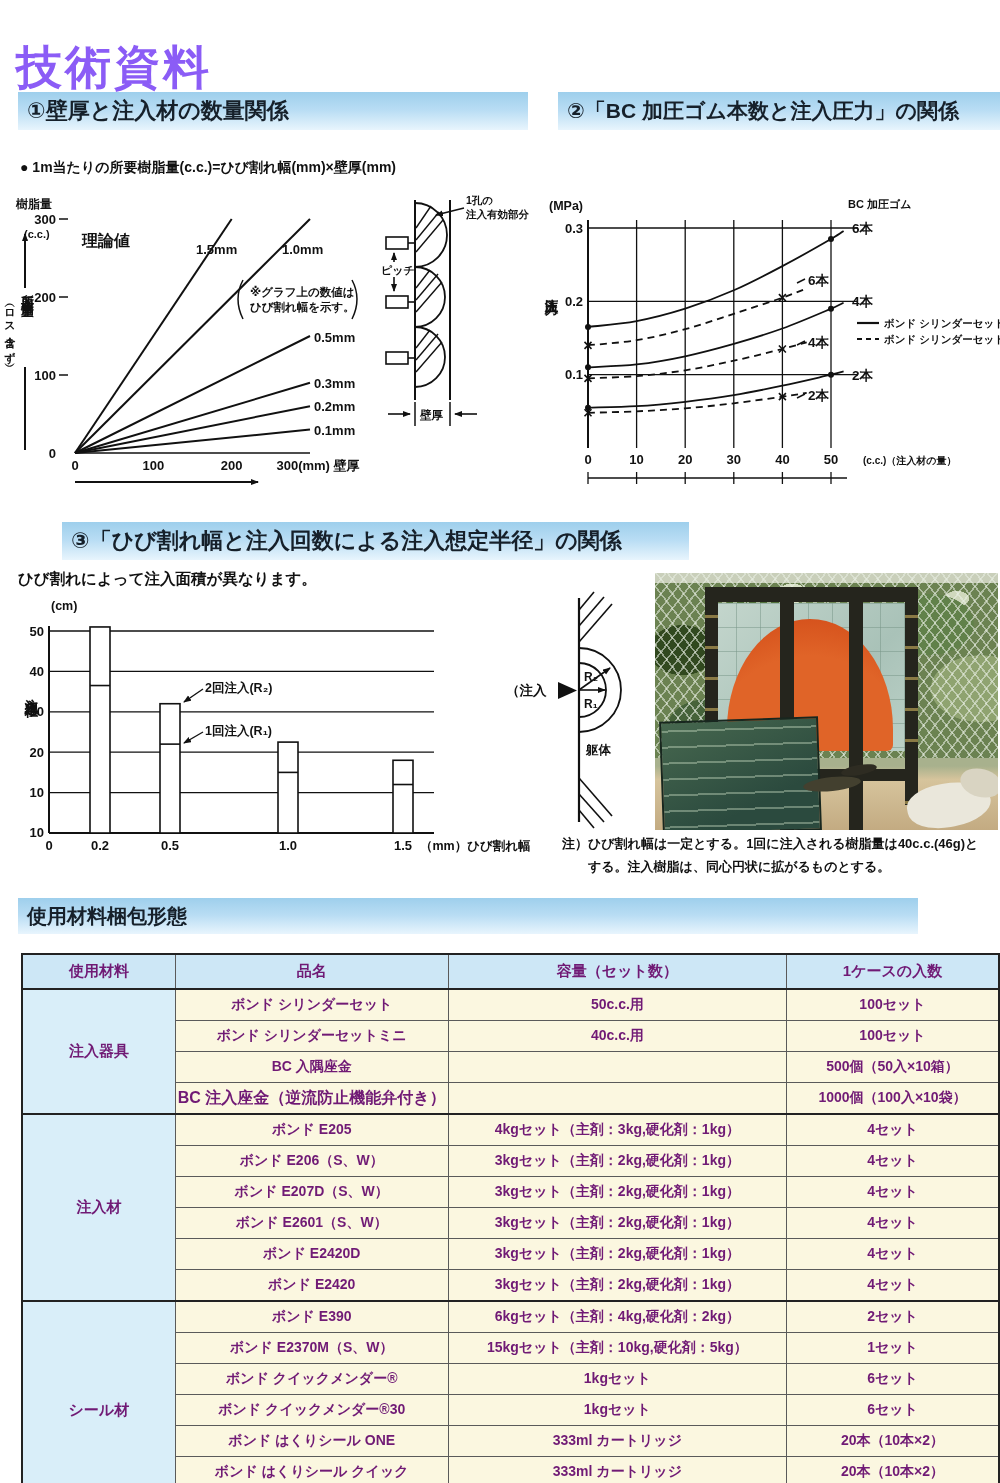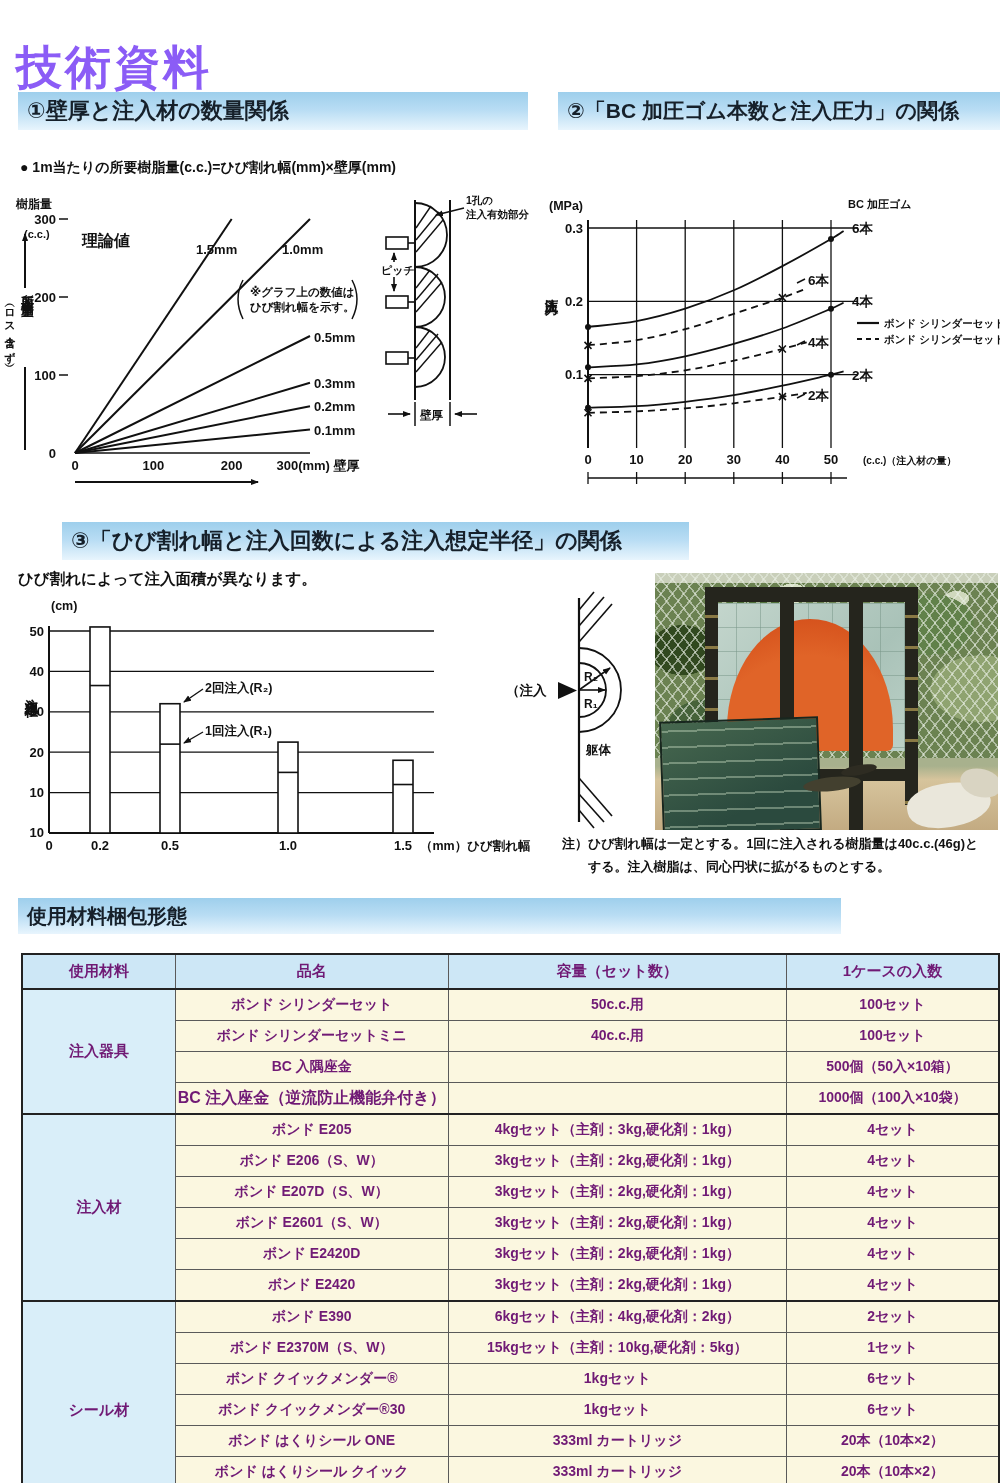--- a/index.html
+++ b/index.html
@@ -328,21 +328,21 @@
   <div class="ph" id="ph-board"></div>
   <div class="ph" id="ph-obj1"></div>
   <div class="ph" id="ph-obj2"></div>
   <div class="ph" id="ph-bag"></div>
   <div class="ph" id="ph-bag2"></div>
 </div>
 
 <div class="noteline" style="left:562px;top:835px;">注）ひび割れ幅は一定とする。1回に注入される樹脂量は40c.c.(46g)と</div>
 <div class="noteline" style="left:588px;top:858px;">する。注入樹脂は、同心円状に拡がるものとする。</div>
 
-<div class="secbar" style="left:18px;top:898px;width:823px;height:36px;font-size:20px;">
+<div class="secbar" style="left:18px;top:898px;width:900px;height:36px;font-size:20px;">
   <span>使用材料梱包形態</span>
 </div>
 
 <table id="pkgTable">
     <colgroup>
       <col style="width: 166px;">
       <col style="width: 231px;">
       <col style="width: 349px;">
       <col style="width: 221px;">
     </colgroup>

